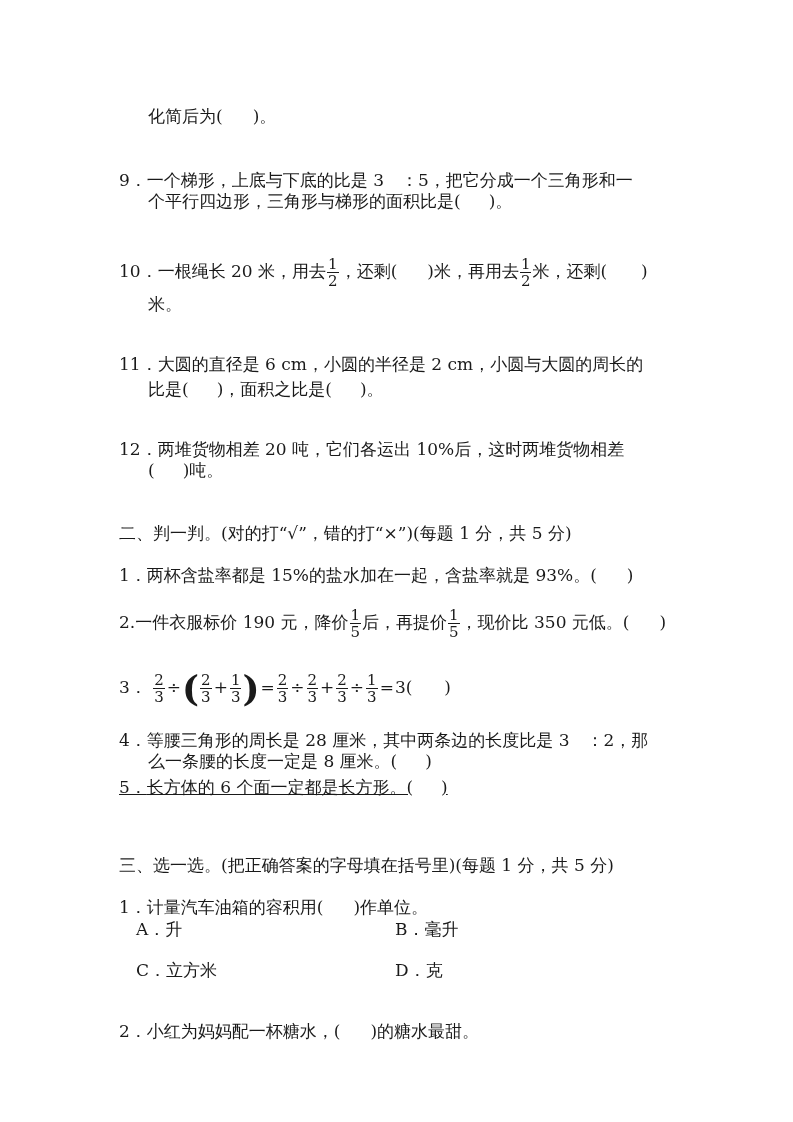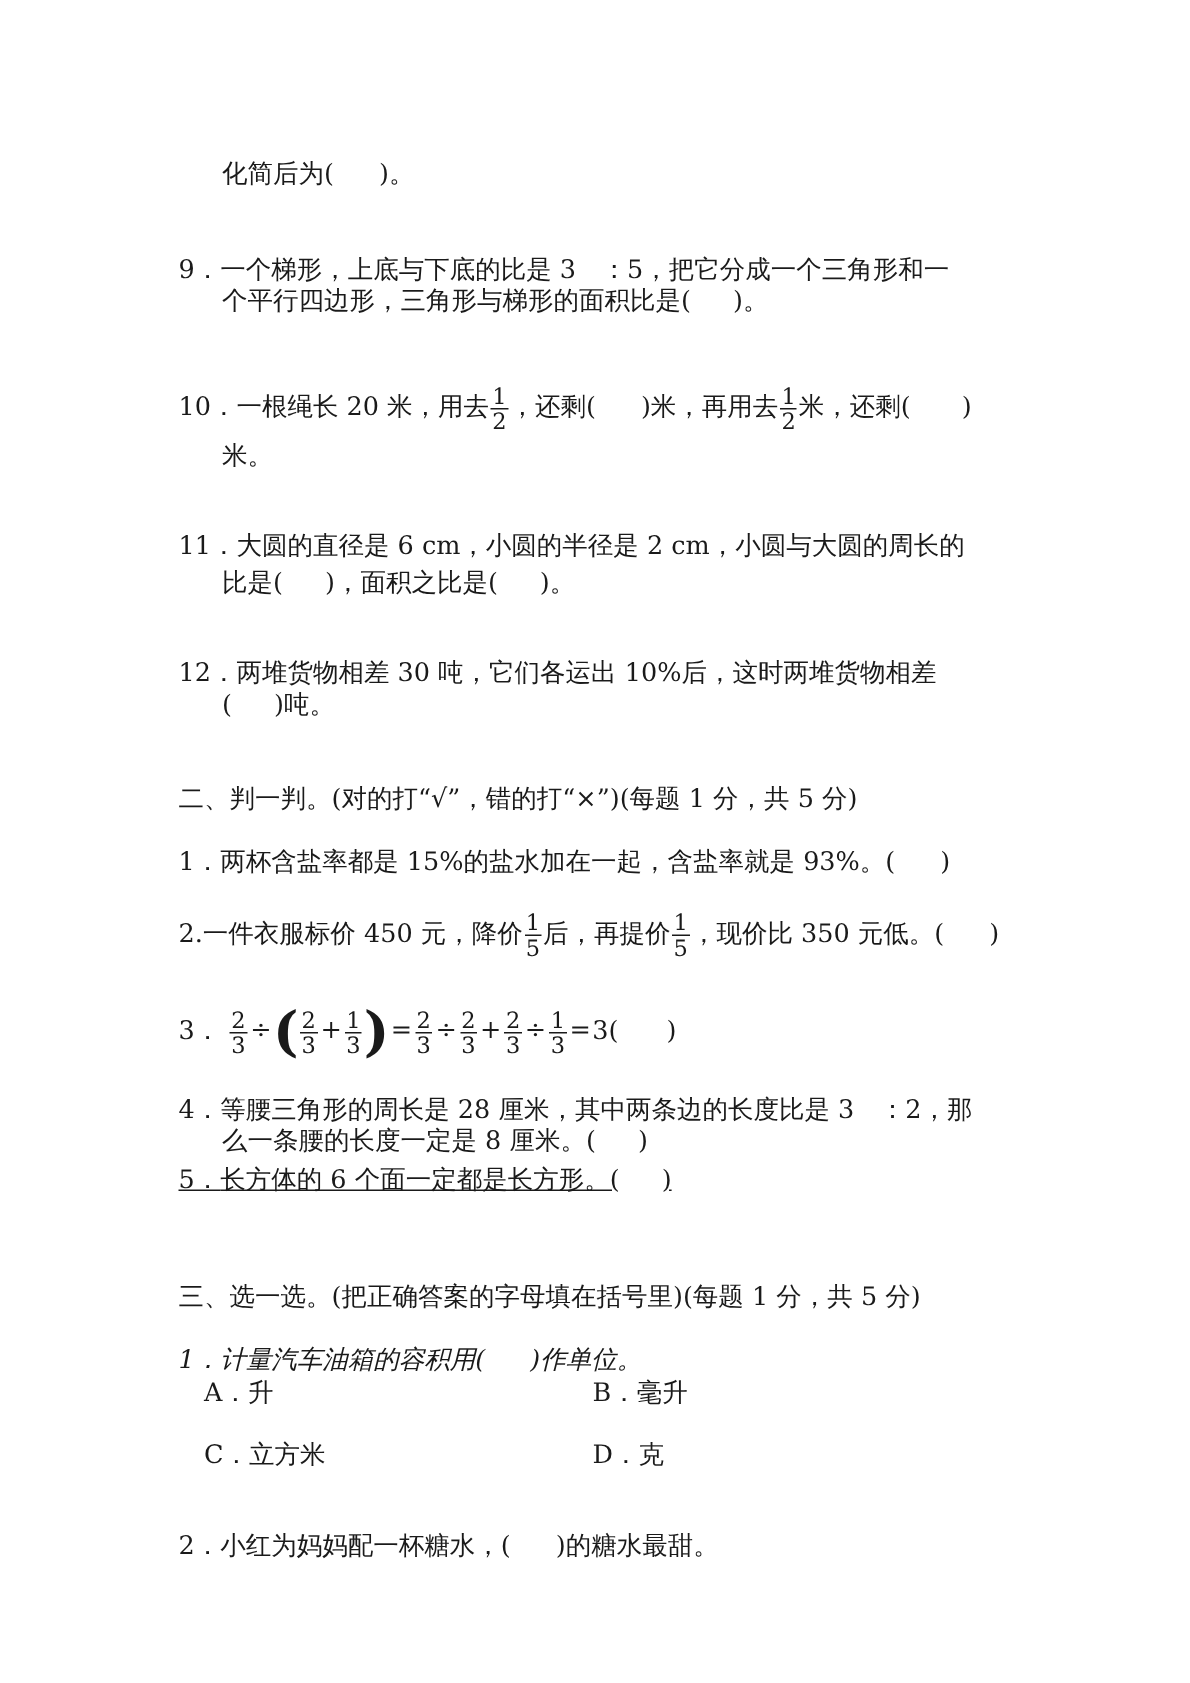--- a/index.html
+++ b/index.html
@@ -51,34 +51,34 @@
 </div>
 
 <div class="line ind0" style="top:333px;">
   <span>11．</span><span>大圆的直径是 6 cm，小圆的半径是 2 cm，小圆与大圆的周长的</span>
 </div>
 <div class="line ind1" style="top:378px;">
   <span>比是(</span><span class="gap" style="width:28px"></span><span>)，面积之比是(</span><span class="gap" style="width:28px"></span><span>)。</span>
 </div>
 
 <div class="line ind0" style="top:418px;">
-  <span>12．</span><span>两堆货物相差 30 吨，它们各运出 10%后，这时两堆货物相差</span>
+  <span>12．</span><span>两堆货物相差 20 吨，它们各运出 10%后，这时两堆货物相差</span>
 </div>
 <div class="line ind1" style="top:459px;">
   <span>(</span><span class="gap" style="width:28px"></span><span>)吨。</span>
 </div>
 
 <div class="line ind0" style="top:502px;">二、判一判。(对的打“√”，错的打“×”)(每题 1 分，共 5 分)</div>
 
 <div class="line ind0" style="top:544px;">
   <span>1．</span><span>两杯含盐率都是 15%的盐水加在一起，含盐率就是 93%。(</span><span class="gap" style="width:30px"></span><span>)</span>
 </div>
 
 <div class="line ind0" style="top:587px;">
-  <span>2.</span><span>一件衣服标价 450 元，降价</span><span class="frac">
+  <span>2.</span><span>一件衣服标价 190 元，降价</span><span class="frac">
       <span class="num">1</span>
       <span class="den">5</span>
     </span><span>后，再提价</span><span class="frac">
       <span class="num">1</span>
       <span class="den">5</span>
     </span><span>，现价比 350 元低。(</span><span class="gap" style="width:30px"></span><span>)</span>
 </div>
 
 <div class="line ind0" style="top:650px;">
   <span>3．</span>
@@ -112,21 +112,21 @@
 <div class="line ind1" style="top:750px;">
   <span>么一条腰的长度一定是 8 厘米。(</span><span class="gap" style="width:28px"></span><span>)</span>
 </div>
 
 <div class="line ind0" style="top:756px;text-decoration:underline;">
   <span>5．</span><span>长方体的 6 个面一定都是长方形。(</span><span class="gap" style="width:28px"></span><span>)</span>
 </div>
 
 <div class="line ind0" style="top:834px;">三、选一选。(把正确答案的字母填在括号里)(每题 1 分，共 5 分)</div>
 
-<div class="line ind0" style="top:876px;font-style:italic;">
+<div class="line ind0" style="top:876px;">
   <span>1．</span><span>计量汽车油箱的容积用(</span><span class="gap" style="width:30px"></span><span>)作单位。</span>
 </div>
 
 <div class="line" style="top:918px; left:0; width:793px;">
   <span class="optA">A．升</span>
   <span class="optB">B．毫升</span>
 </div>
 <div class="line" style="top:959px; left:0; width:793px;">
   <span class="optA">C．立方米</span>
   <span class="optB">D．克</span>

